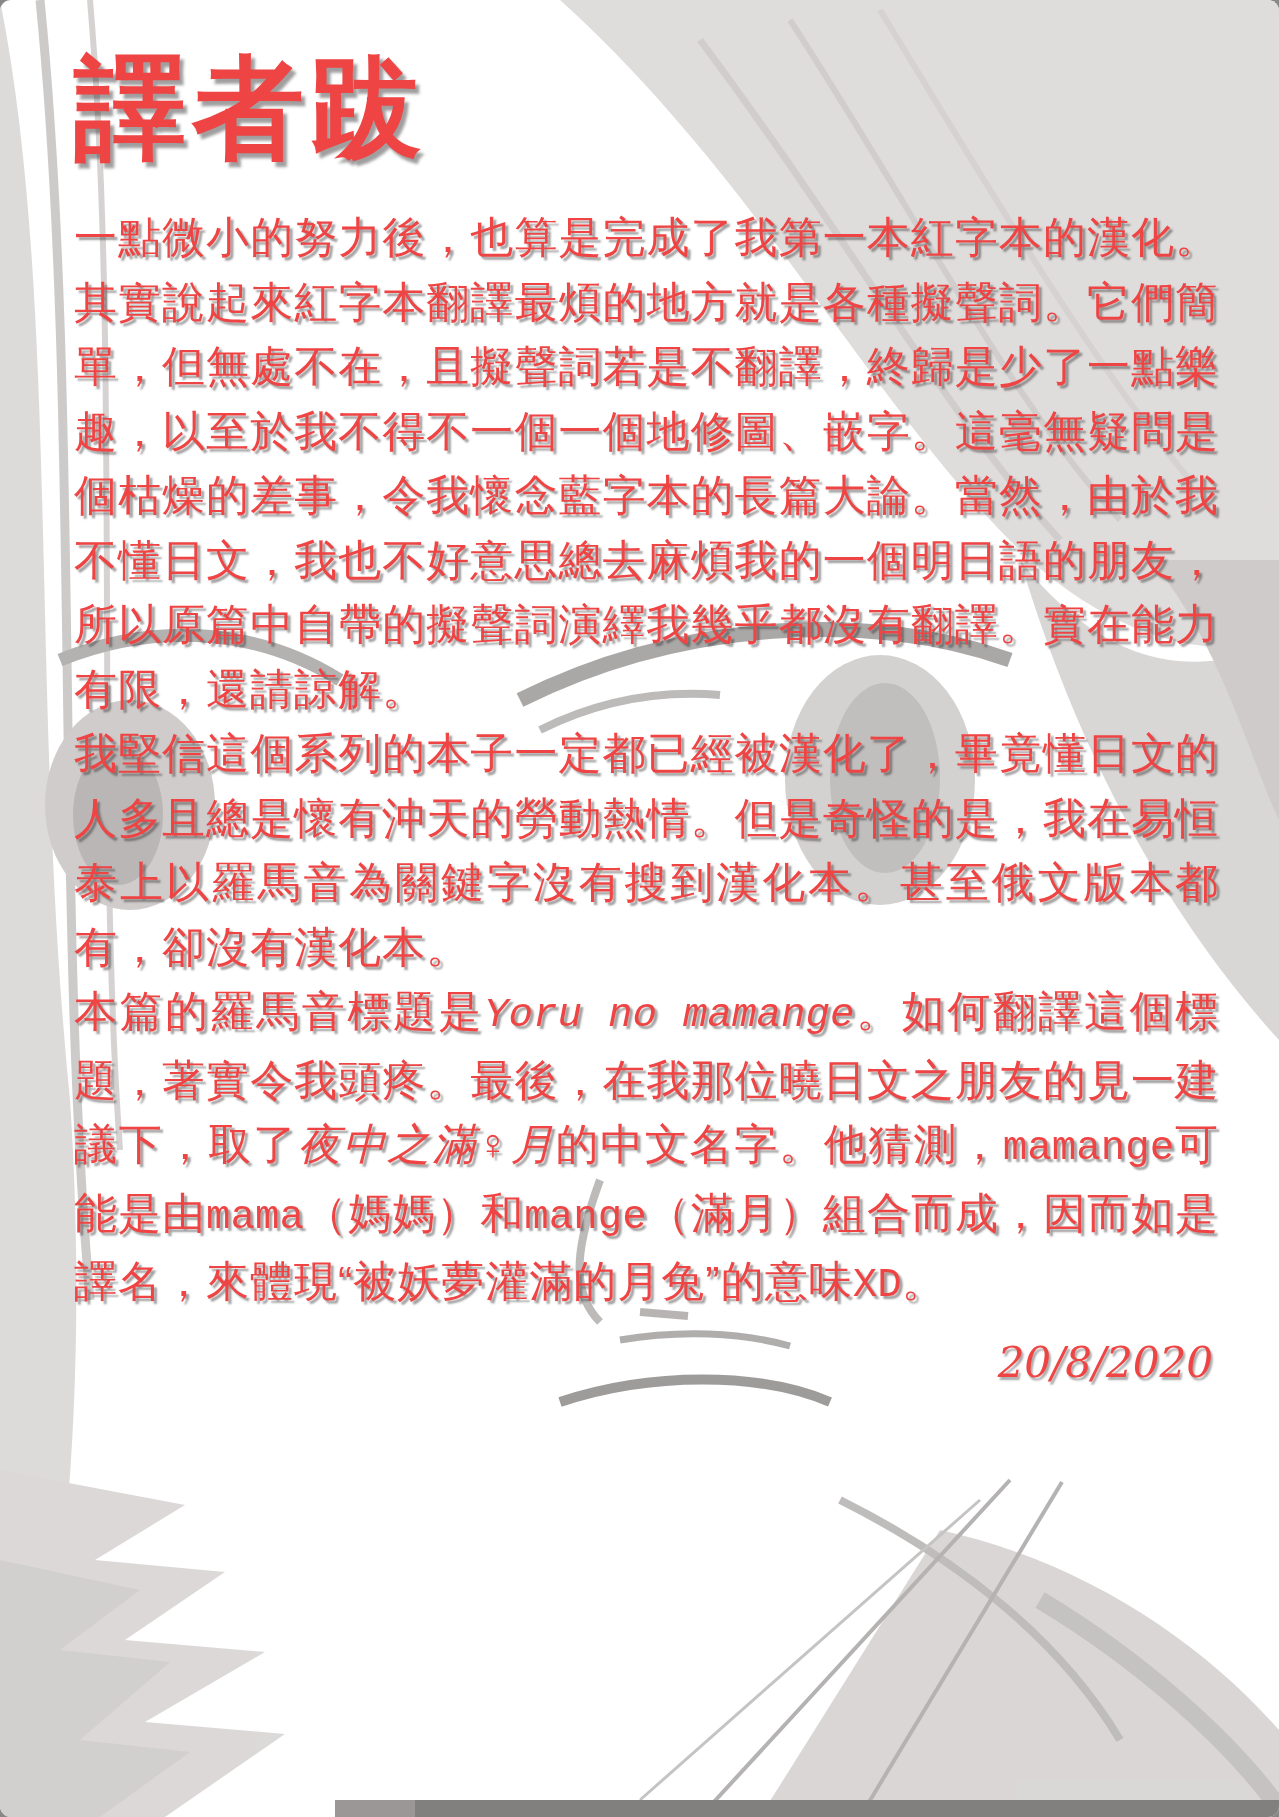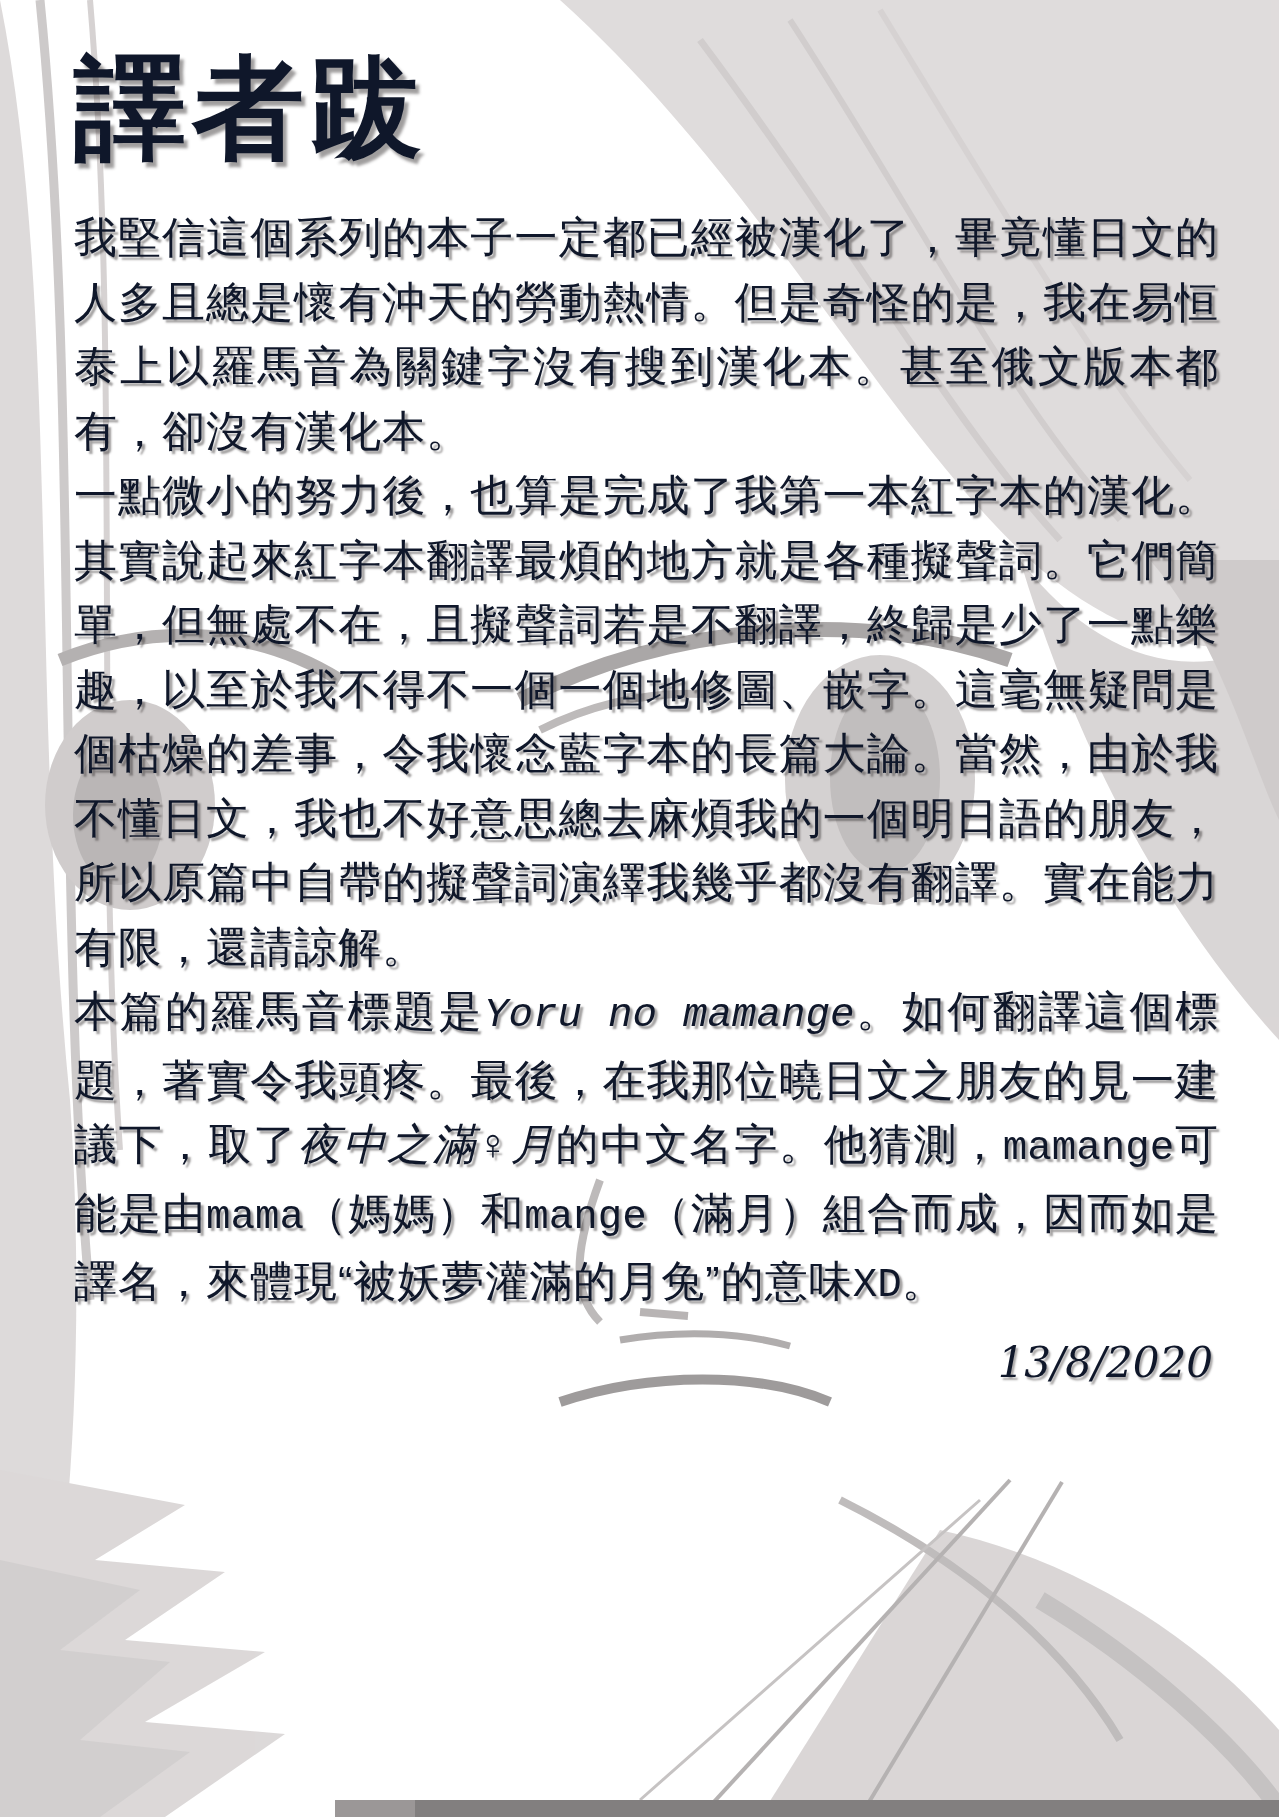--- a/index.html
+++ b/index.html
@@ -3,21 +3,22 @@
 <meta charset="utf-8">
 <style>
   html,body{margin:0;padding:0;background:#888;}
   .page{
     position:relative;
     width:1279px;height:1817px;
     margin:0 auto;
     background:#ffffff;
     overflow:hidden;
     font-family:"Liberation Sans",sans-serif;
-    color:#0f172a;
+    color:#ef4444;
+    border-radius:11px;
   }
   .sketch{position:absolute;inset:0;width:100%;height:100%;}
   .content{
     position:absolute;top:0;left:0;
     width:1279px;
     box-sizing:border-box;
     padding:46px 60px 0 74px;
   }
   .title{
     font-size:112px;
@@ -122,20 +123,20 @@
       <g>
         <rect x="335" y="1800" width="944" height="17" fill="#6d6969"></rect>
         <rect x="335" y="1800" width="80" height="17" fill="#8a8686"></rect>
       </g>
     </g>
   </svg>
 
   <div class="content">
     <h1 class="title">譯者跋</h1>
     <div class="paragraphs">
+        <p class="para"><span class="seg-cjk">一點微小的努力後，也算是完成了我第一本紅字本的漢化。其實說起來紅字本翻譯最煩的地方就是各種擬聲詞。它們簡單，但無處不在，且擬聲詞若是不翻譯，終歸是少了一點樂趣，以至於我不得不一個一個地修圖、嵌字。這毫無疑問是個枯燥的差事，令我懷念藍字本的長篇大論。當然，由於我不懂日文，我也不好意思總去麻煩我的一個明日語的朋友，所以原篇中自帶的擬聲詞演繹我幾乎都沒有翻譯。實在能力有限，還請諒解。</span></p>
         <p class="para"><span class="seg-cjk">我堅信這個系列的本子一定都已經被漢化了，畢竟懂日文的人多且總是懷有沖天的勞動熱情。但是奇怪的是，我在易恒泰上以羅馬音為關鍵字沒有搜到漢化本。甚至俄文版本都有，卻沒有漢化本。</span></p>
-        <p class="para"><span class="seg-cjk">一點微小的努力後，也算是完成了我第一本紅字本的漢化。其實說起來紅字本翻譯最煩的地方就是各種擬聲詞。它們簡單，但無處不在，且擬聲詞若是不翻譯，終歸是少了一點樂趣，以至於我不得不一個一個地修圖、嵌字。這毫無疑問是個枯燥的差事，令我懷念藍字本的長篇大論。當然，由於我不懂日文，我也不好意思總去麻煩我的一個明日語的朋友，所以原篇中自帶的擬聲詞演繹我幾乎都沒有翻譯。實在能力有限，還請諒解。</span></p>
         <p class="para"><span class="seg-cjk">本篇的羅馬音標題是</span><span class="seg-latin-italic">Yoru no mamange</span><span class="seg-cjk">。如何翻譯這個標題，著實令我頭疼。最後，在我那位曉日文之朋友的見一建議下，取了</span><span class="seg-cjk-bi">夜中之滿♀月</span><span class="seg-cjk">的中文名字。他猜測，</span><span class="seg-latin">mamange</span><span class="seg-cjk">可能是由</span><span class="seg-latin">mama</span><span class="seg-cjk">（媽媽）和</span><span class="seg-latin">mange</span><span class="seg-cjk">（滿月）組合而成，因而如是譯名，來體現“被妖夢灌滿的月兔”的意味</span><span class="seg-latin">XD</span><span class="seg-cjk">。</span></p>
       </div>
-    <div class="date-line">13/8/2020</div>
+    <div class="date-line">20/8/2020</div>
   </div>
 
 </div>
 
 </body></html>

